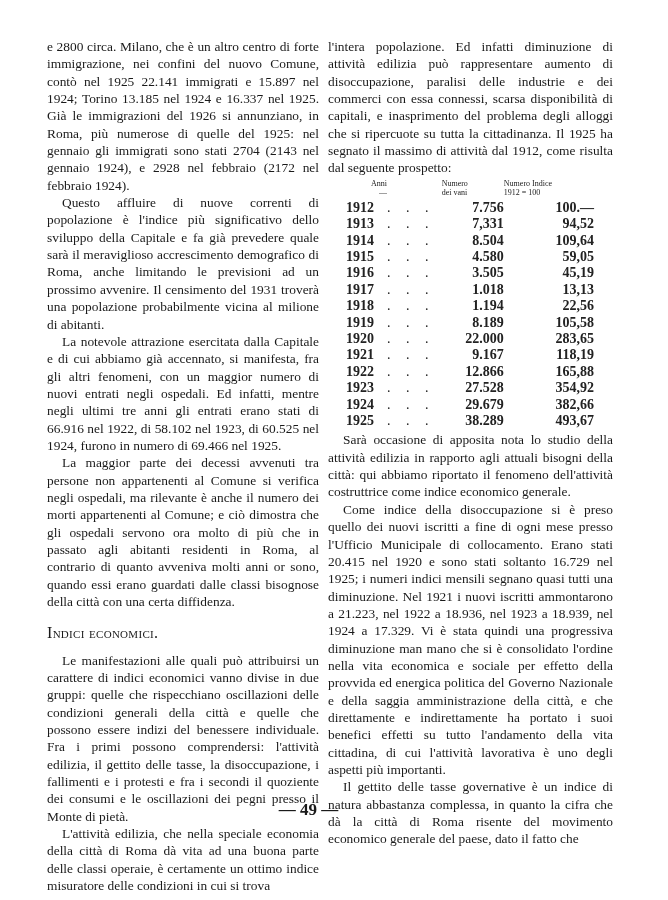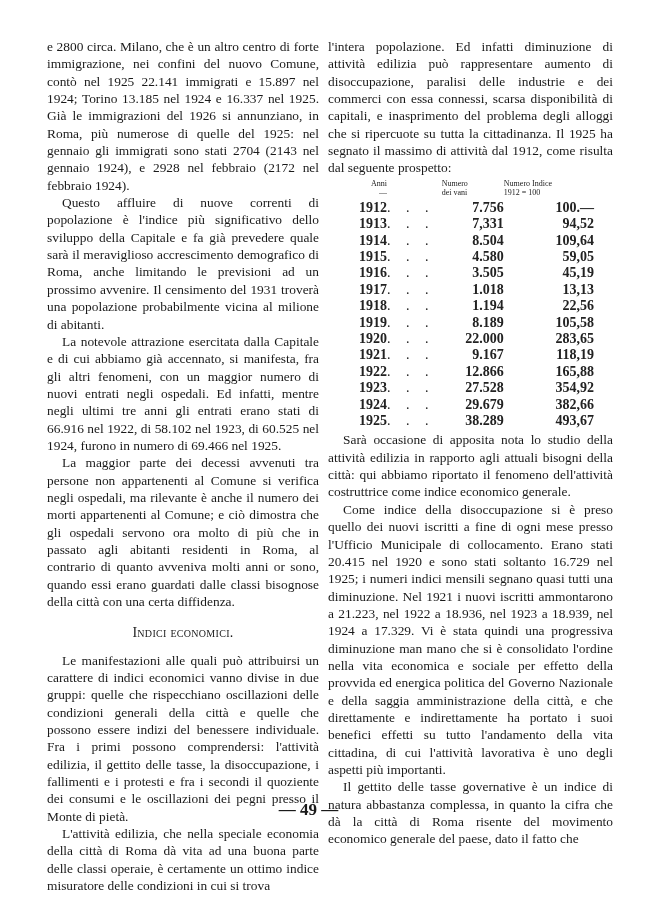--- a/index.html
+++ b/index.html
@@ -5,25 +5,25 @@
   html, body { margin: 0; padding: 0; }
   body {
     width: 668px; height: 900px; background: #ffffff; position: relative; overflow: hidden;
     font-family: "Liberation Serif", "DejaVu Serif", serif; color: #1a1a1a;
   }
   .col { position: absolute; top: 38px; font-size: 13.4px; line-height: 17.35px; }
   .col-left { left: 47px; width: 272px; }
   .col-right { left: 328px; width: 285px; }
   .para { margin: 0; text-align: justify; text-indent: 0; }
   .para.indent { text-indent: 15px; }
-  .heading { margin: 14px 0 10px 0; font-size: 14px; font-variant: small-caps; letter-spacing: 0.3px; text-align: center; }
+  .heading { margin: 14px 0 10px 0; font-size: 16px; font-variant: small-caps; letter-spacing: 0.3px; }
   table.prospetto { border-collapse: collapse; margin: 2px 0 2px 18px; width: 258px; }
   table.prospetto th { font-weight: normal; font-size: 8px; line-height: 9px; padding: 0 0 3px 0; vertical-align: top; }
   table.prospetto td { font-size: 14px; line-height: 16.4px; padding: 0; font-weight: bold; color: #222; }
-  .c-year { width: 42px; text-align: right; }
+  .c-year { width: 42px; text-align: left; }
   .c-dots { width: 58px; text-align: left; letter-spacing: 6px; font-weight: normal !important; }
   .c-vani { width: 64px; text-align: right; }
   .c-idx { width: 94px; text-align: right; padding-right: 10px !important; }
   th.c-year { text-align: right; }
   th.c-vani, th.c-idx { text-align: left; }
   .page-number { position: absolute; top: 800px; left: 0; width: 617px; text-align: center; font-size: 17px; font-weight: bold; }
 </style>
 </head>
 <body>
 

